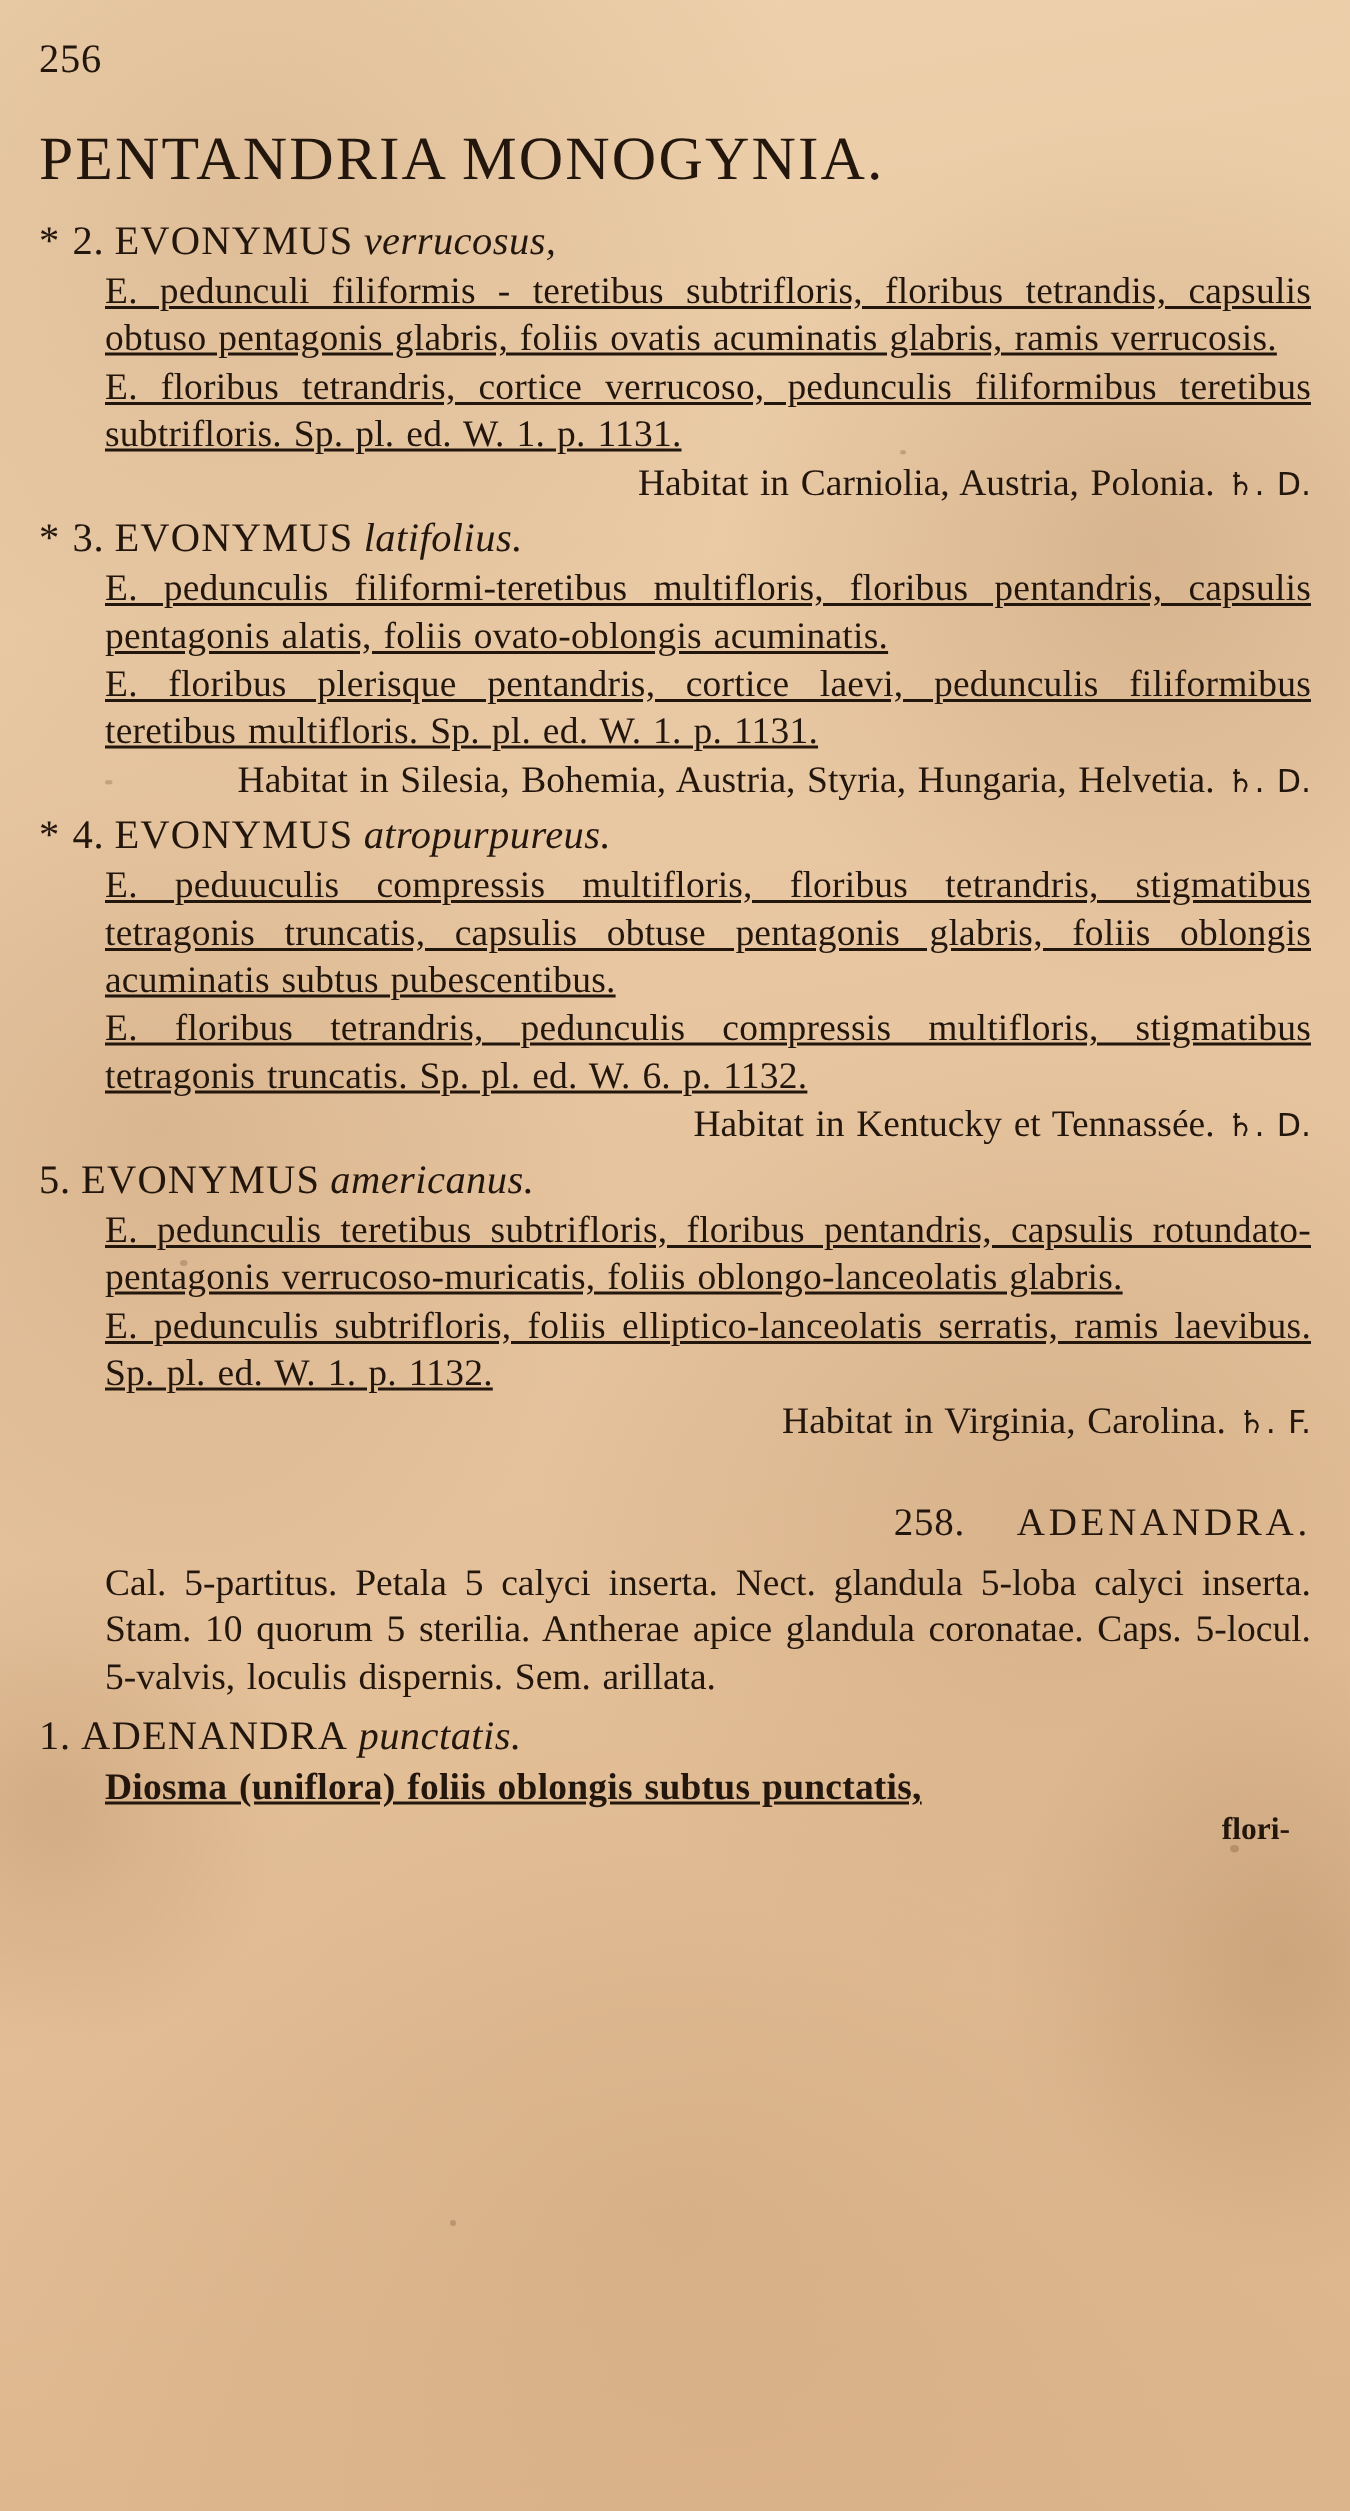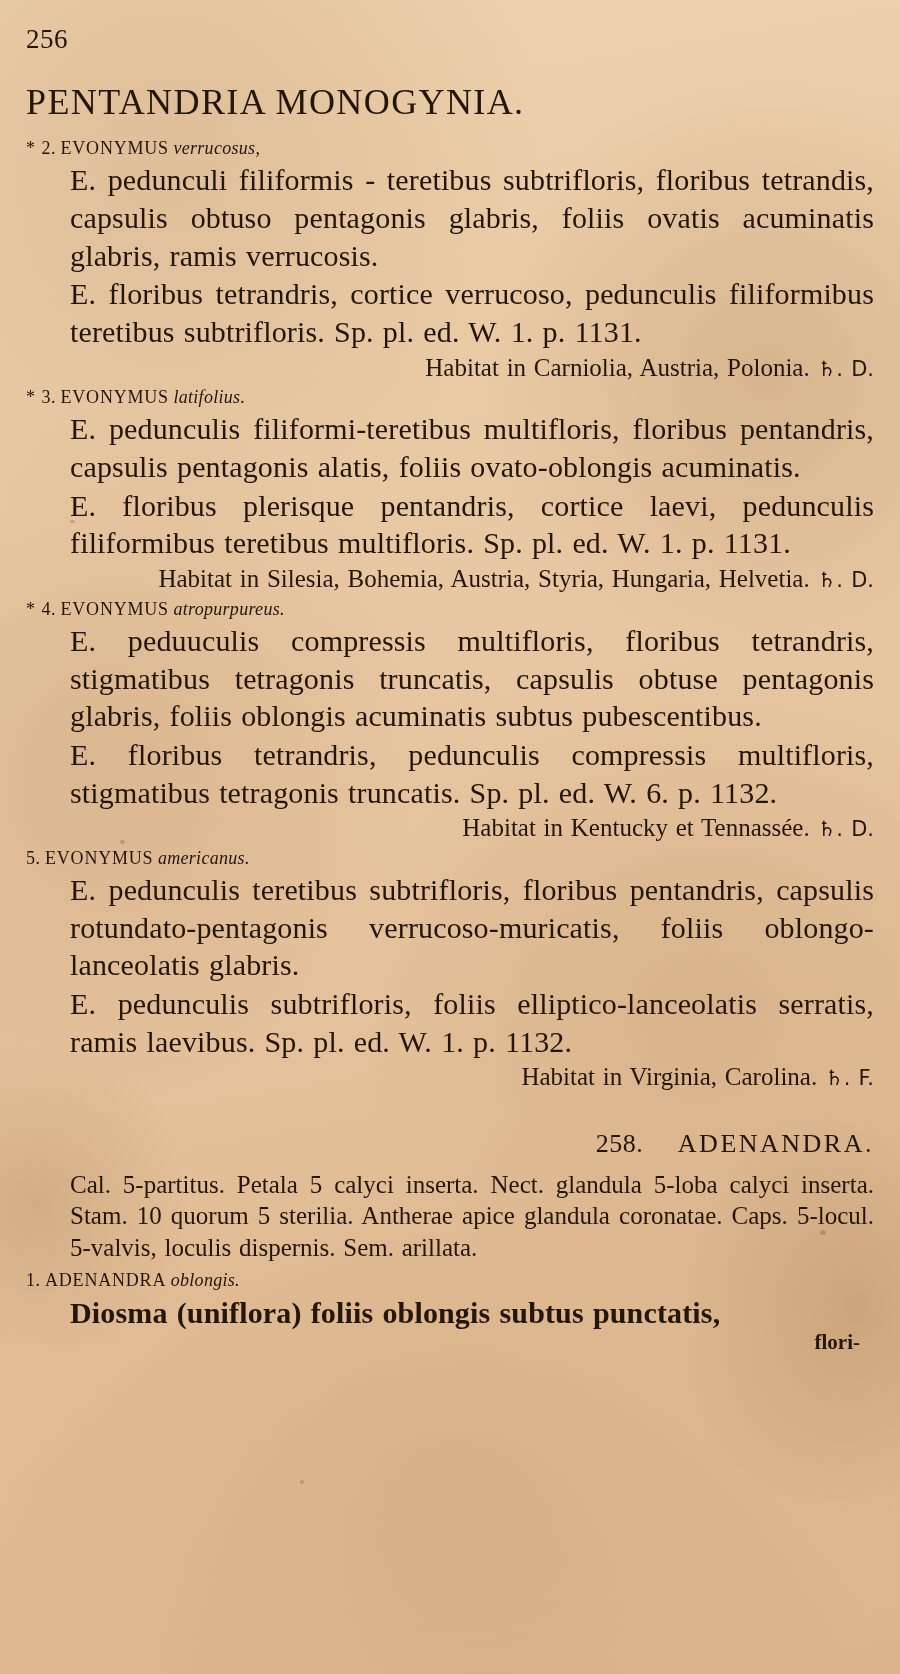--- a/index.html
+++ b/index.html
@@ -48,48 +48,49 @@
     gap: 26px;
     margin: 6px 0 14px 0;
     flex-direction: column;
   }
   .folio {
     font-size: 27px;
     letter-spacing: 0.5px;
     font-family: "Liberation Serif", serif;
   }
   .running-head {
-    font-size: 36px;
+    font-size: 41px;
     letter-spacing: 1.4px;
     font-family: "Liberation Serif", serif;
   }
 
   
   .entry { margin-bottom: 2px; }
   .headline {
-    font-size: 18px;
+    font-size: 27px;
     line-height: 1.30;
     margin-bottom: 1px;
     white-space: nowrap;
   }
   .ast { letter-spacing: 2px; }
   .num { letter-spacing: 0.5px; }
   .genus { letter-spacing: 0.8px; }
   .sp-italic { font-style: italic; letter-spacing: 0.3px; }
 
   .para {
-    font-size: 30px;
+    font-size: 25px;
     line-height: 1.255;
     text-align: justify;
     text-justify: inter-word;
     margin: 0 0 1px 0;
     padding-left: 44px;
     text-indent: -0px;
     letter-spacing: 0.15px;
     word-spacing: 1.5px;
+    text-decoration: underline;
   }
   .para.hang {
     padding-left: 44px;
   }
   .bold { font-weight: bold; }
   .habitat {
     font-size: 25px;
     padding-left: 44px;
     line-height: 1.26;
     margin: 0 0 1px 0;
@@ -205,19 +206,19 @@
     &nbsp;&nbsp;
     <span>ADENANDRA</span>.
   </div>
 
   <p class="genus-desc">Cal. 5-partitus. Petala 5 calyci inserta. Nect. glandula 5-loba calyci inserta. Stam. 10 quorum 5 sterilia. Antherae apice glandula coronatae. Caps. 5-locul. 5-valvis, loculis dispernis. Sem. arillata.</p>
 
   <div class="entry blockwrap" style="margin-top:6px;">
     <div class="headline" style="padding-left:0">
       <span class="num">1.</span>
       <span class="genus">ADENANDRA</span>
-      <span class="sp-italic">oblongis.</span>
+      <span class="sp-italic">punctatis.</span>
     </div>
     <p class="para hang bold">Diosma (uniflora) foliis oblongis subtus punctatis,</p>
     <div class="tail">flori-</div>
   </div>
 
 </div>
 
 </body></html>

